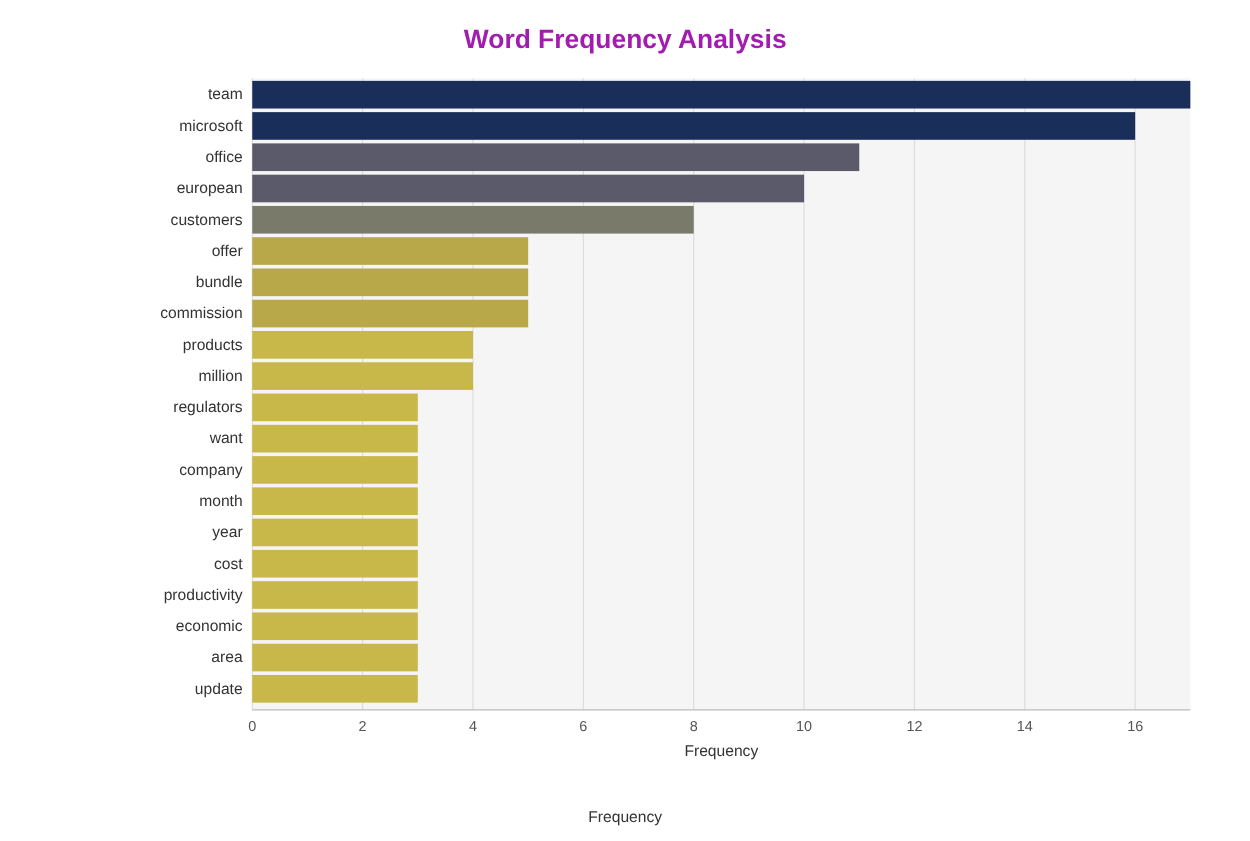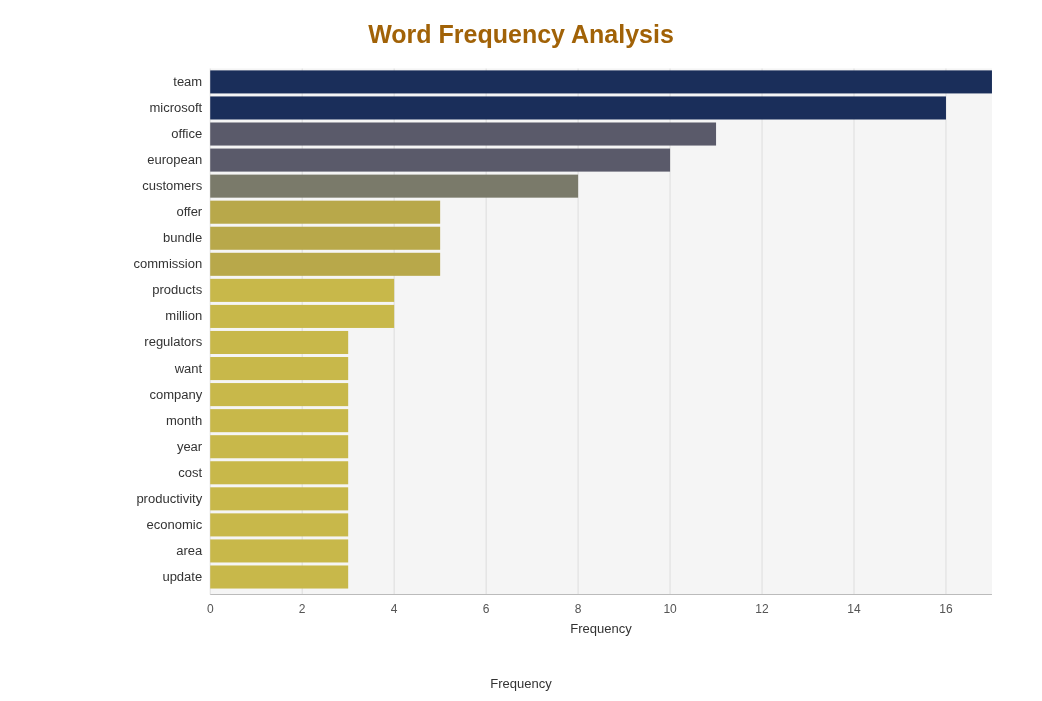--- a/index.html
+++ b/index.html
@@ -14,23 +14,23 @@
     }
     .chart-container {
       width: 1042px;
       height: 701px;
       background: #fff;
       position: relative;
       padding: 20px 30px 60px 110px;
     }
     .chart-title {
       text-align: center;
-      font-size: 25px;
+      font-size: 22px;
       font-weight: bold;
-      color: #a16207;
+      color: #a21caf;
       margin-bottom: 10px;
       margin-left: -80px;
     }
     .x-axis-title {
       text-align: center;
       font-size: 13px;
       color: #333;
       margin-top: 38px;
       margin-left: -80px;
     }

